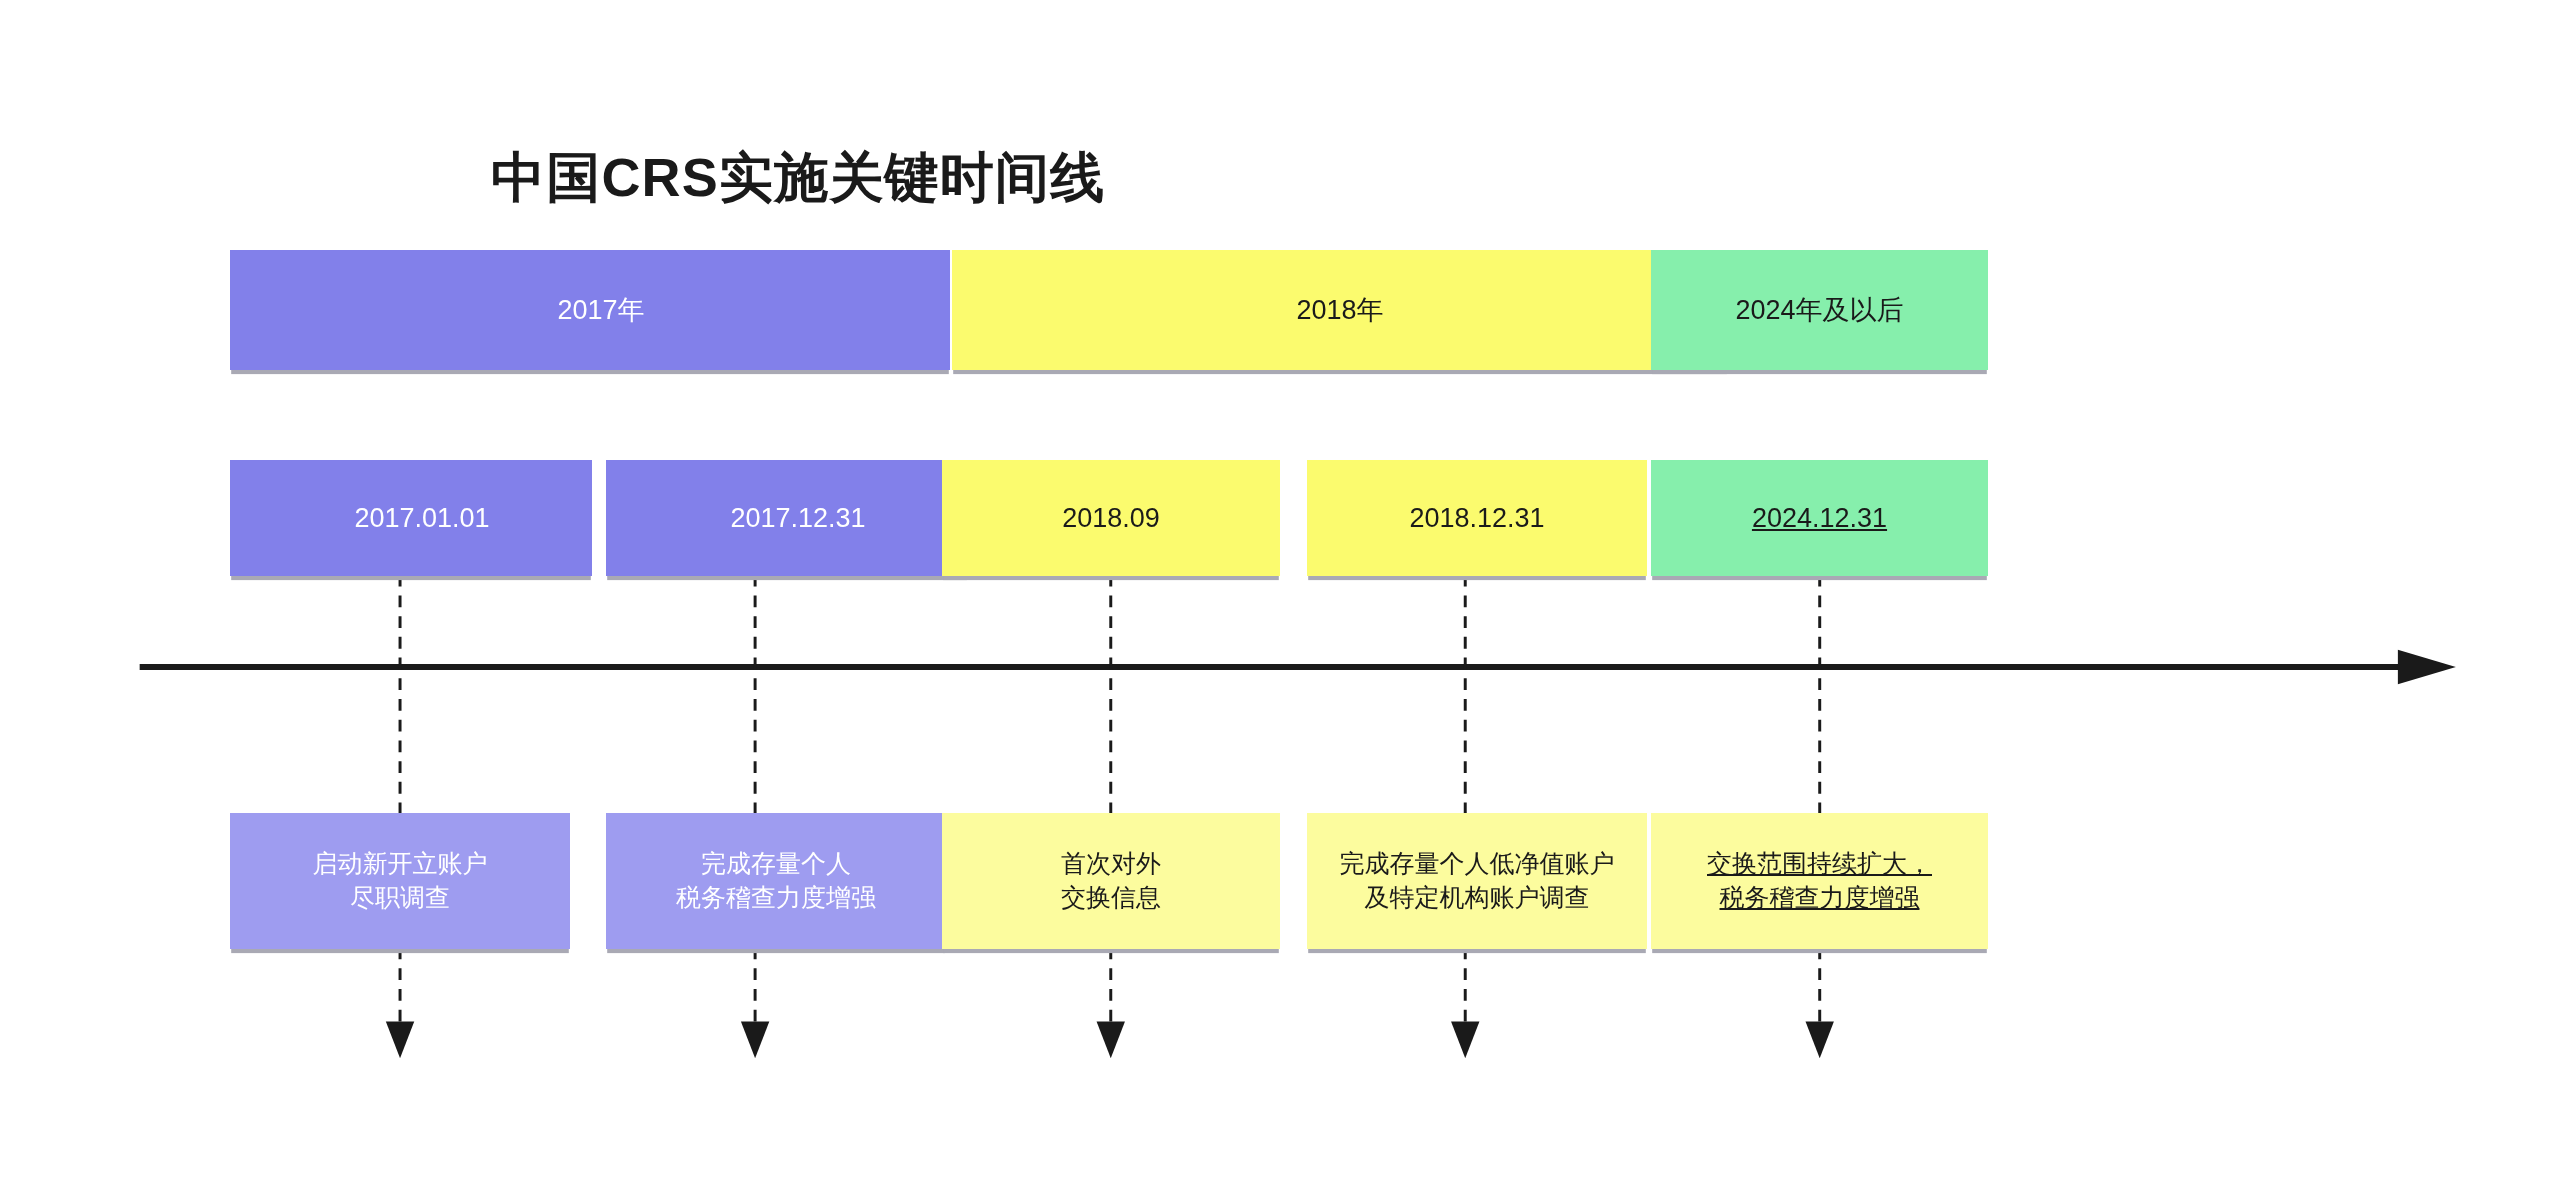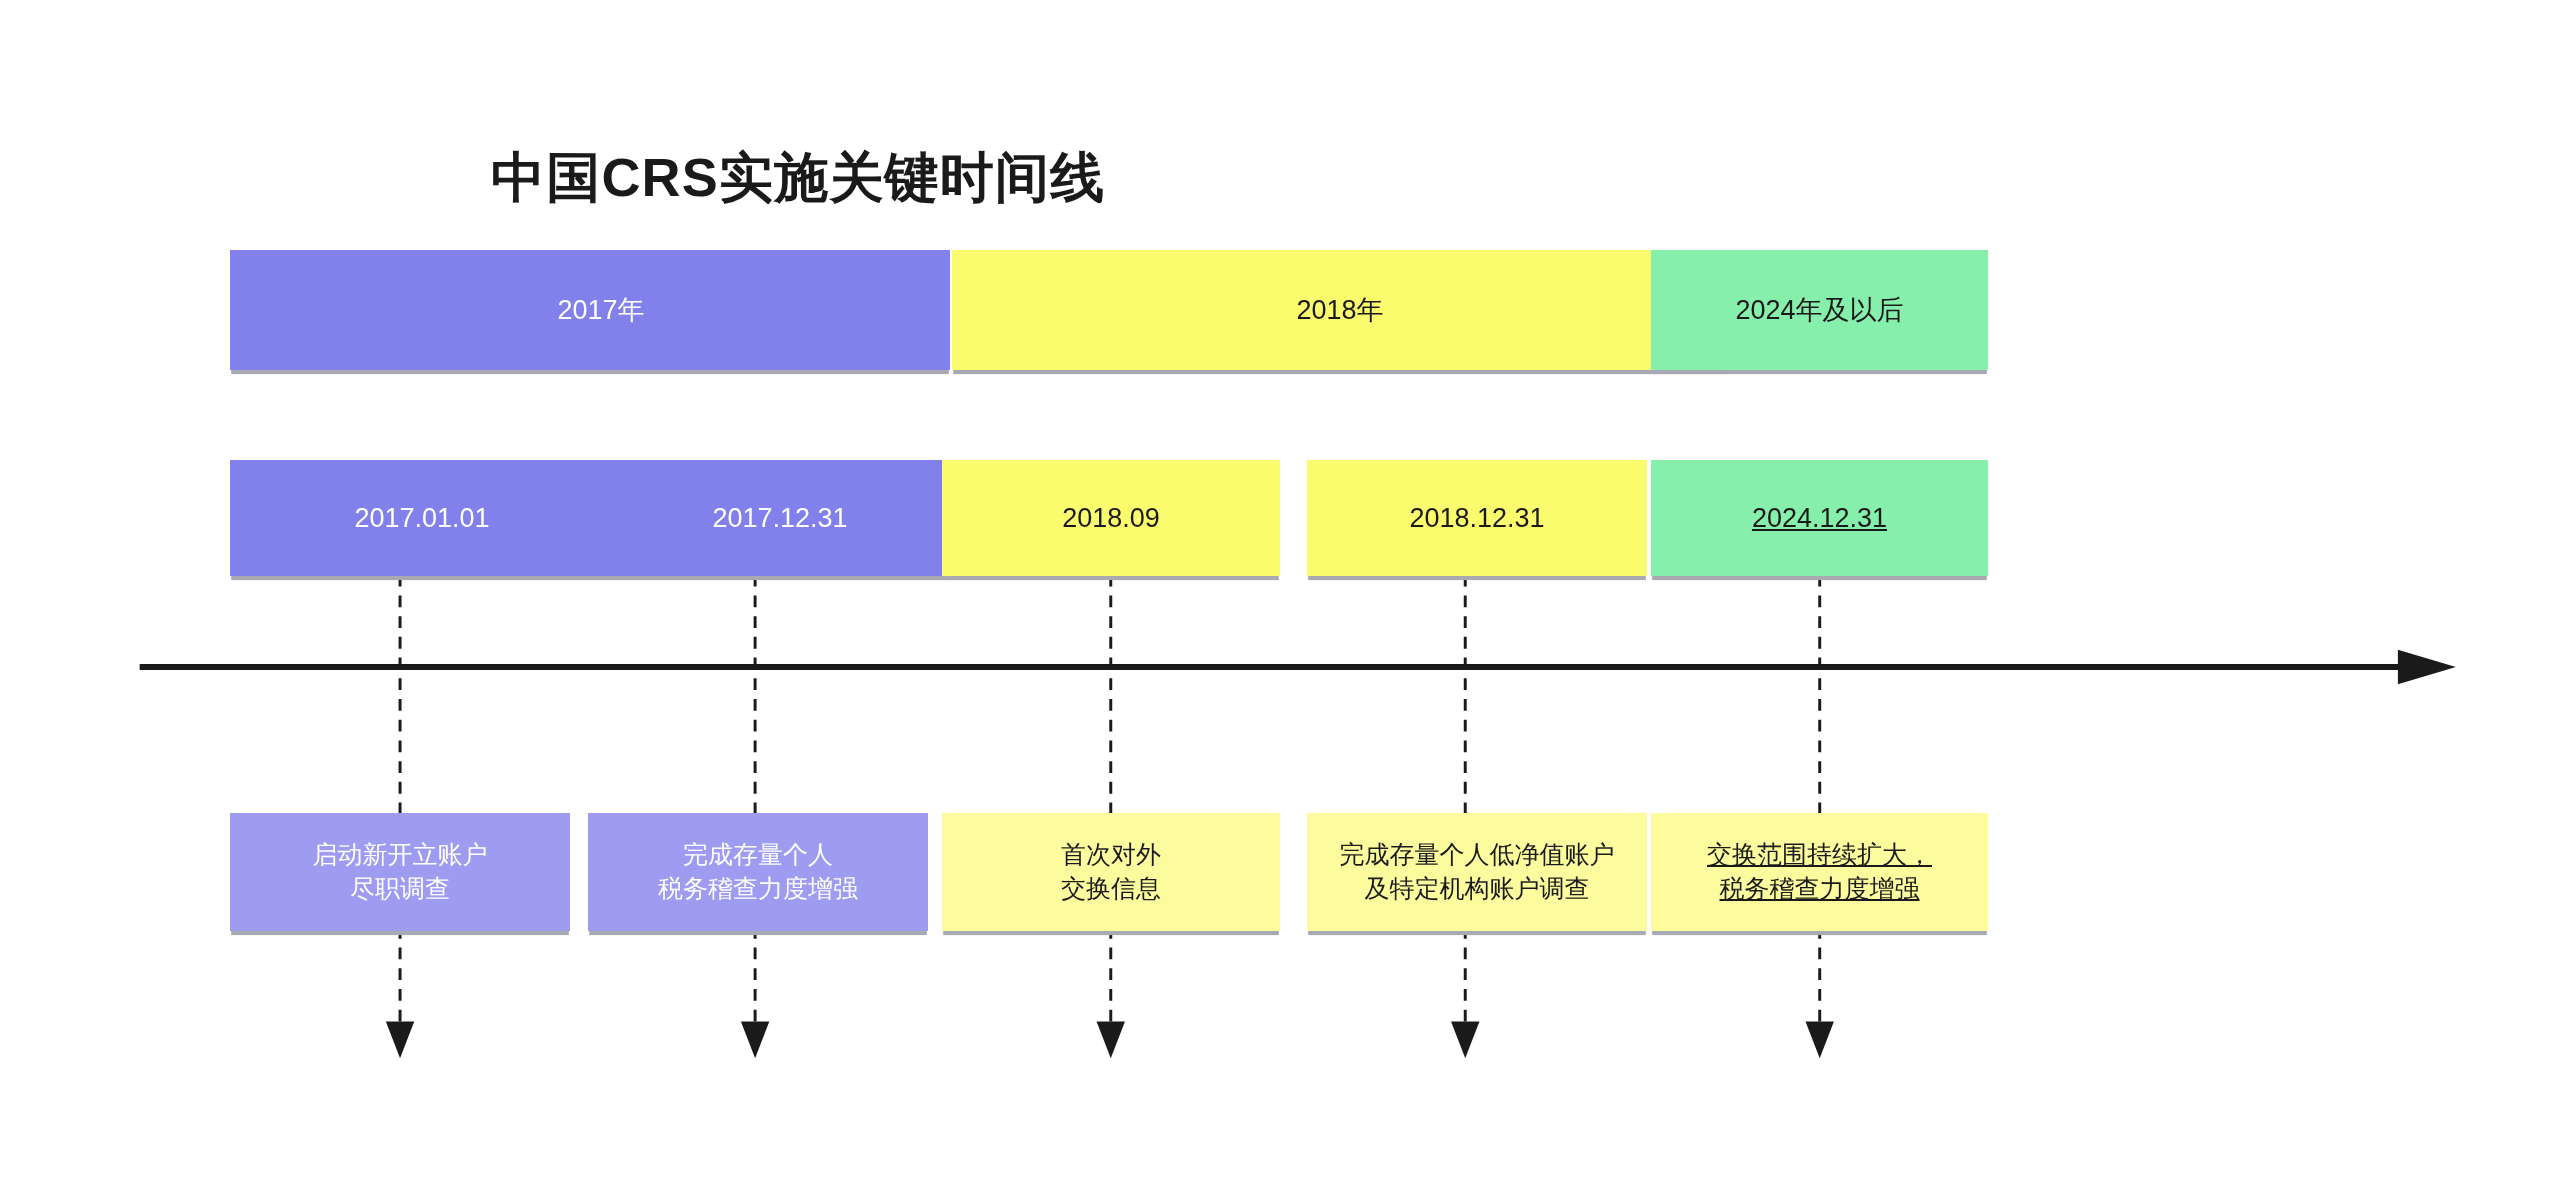--- a/index.html
+++ b/index.html
@@ -47,23 +47,23 @@
   .green       { background: #86efac; color: #1a1a1a; }
 
   
   .row-periods { top: 250px; height: 120px; }
   .bar-2017  { left: 230px;  width: 698px; }
   .bar-2018  { left: 952px; width: 776px; }
   .bar-2024  { left: 1651px; width: 337px;  }
 
   
   .row-dates { top: 460px;  height: 116px; }
-  .row-descs { top: 813px; height: 118px; }
+  .row-descs { top: 813px; height: 136px; }
   .col-1 { left: 230px;  width: 340px; }
-  .col-2 { left: 588px;  width: 340px; }
+  .col-2 { left: 606px;  width: 340px; }
   .col-3 { left: 942px; width: 338px; }
   .col-4 { left: 1307px; width: 340px; }
   .col-5 { left: 1651px; width: 337px; text-decoration: underline; }
 </style>
 </head>
 <body>
 
 <div id="canvas">
 
   <svg id="lines-layer" viewBox="0 0 4353 2019" xmlns="http://www.w3.org/2000/svg">

